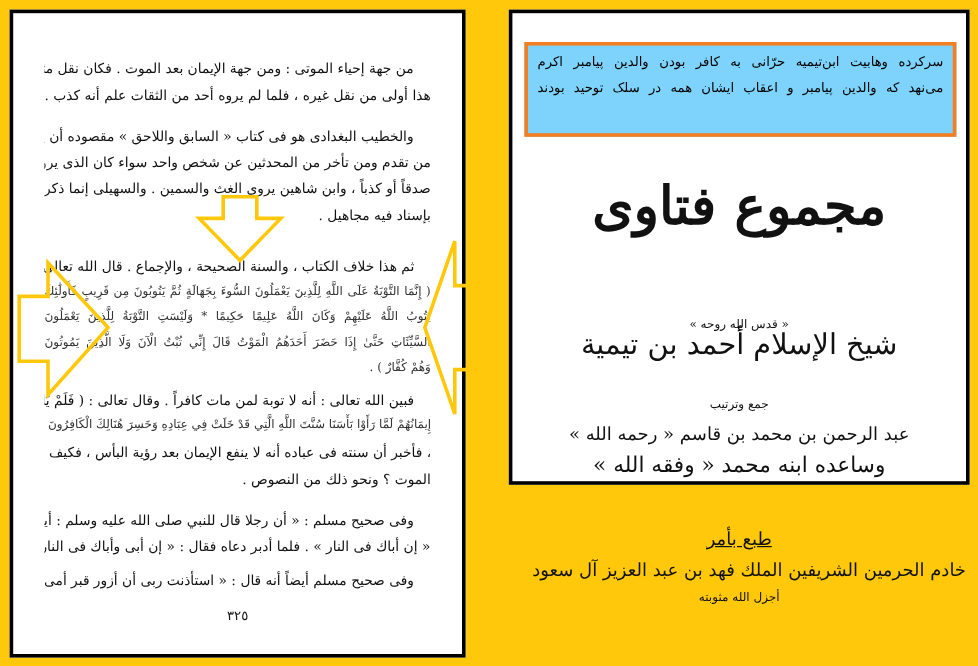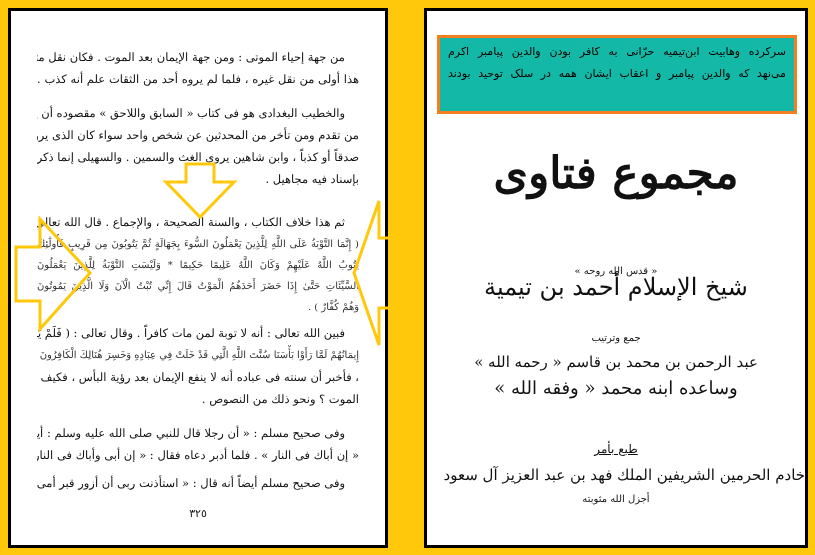--- a/index.html
+++ b/index.html
@@ -6,36 +6,36 @@
   body {
     width:815px; height:555px; overflow:hidden; position:relative;
     background:#FFC80A;
     font-family:"DejaVu Sans", sans-serif;
   }
   .page {
     position:absolute; background:#fff;
     border:3px solid #000; box-sizing:border-box;
   }
   #left-page { left:8px; top:8px; width:380px; height:540px; }
-  #right-page { left:424px; top:8px; width:384px; height:540px; }
+  #right-page { left:424px; top:8px; width:384px; height:396px; }
 
   .ltext {
     position:absolute; direction:rtl; text-align:justify;
     font-family:"DejaVu Serif", serif; color:#111;
     font-size:11.5px; line-height:20px; white-space:nowrap;
   }
   .quran {
     font-family:"DejaVu Serif", serif; font-size:10px; color:#333;
   }
   .line { position:absolute; right:0; left:0; text-align:justify; text-align-last:justify; white-space:nowrap; overflow:hidden; direction:rtl; }
   .page-num { position:absolute; left:0; right:0; text-align:center; font-family:"DejaVu Serif", serif; font-size:11px; color:#111; }
 
   #orange-box {
     position:absolute; left:437px; top:35px; width:360px; height:79px;
-    border:3px solid #F47F20; box-sizing:border-box; background:#14b8a6;
+    border:3px solid #F47F20; box-sizing:border-box; background:#7dd3fc;
     direction:rtl; padding:3px 8px;
   }
   #orange-box .oline {
     font-family:"DejaVu Sans", sans-serif; font-size:11px; line-height:22px;
     color:#000; text-align:justify; text-align-last:justify; white-space:nowrap; overflow:hidden;
   }
 
   .cover {
     position:absolute; left:0; right:0; text-align:center; direction:rtl;
     font-family:"DejaVu Serif", serif; color:#111; white-space:nowrap;
@@ -97,21 +97,21 @@
   <polygon points="3,75 28,3 28,40 58,40 58,110 28,110 28,147" fill="none" stroke="#FFC80A" stroke-width="3" stroke-linejoin="miter"></polygon>
 </svg>
 
 <div id="right-page" class="page">
   <div class="cover" style="top:132px; font-size:44px; line-height:60px; font-weight:bold; letter-spacing:1px;">مجموع فتاوى</div>
   <div class="cover" style="top:212px; font-size:24px; line-height:34px;margin-top:47px;">شيخ الإسلام أحمد بن تيمية</div>
   <div class="cover" style="top:253px; font-size:10px; line-height:14px;">« قدس الله روحه »</div>
   <div class="cover" style="top:320px; font-size:10px; line-height:14px;">جمع وترتيب</div>
   <div class="cover" style="top:340px; font-size:15px; line-height:22px;">عبد الرحمن بن محمد بن قاسم « رحمه الله »</div>
   <div class="cover" style="top:366px; font-size:18px; line-height:22px;">وساعده ابنه محمد « وفقه الله »</div>
-  <div class="cover" style="top:432px; font-size:12px; line-height:12px;text-decoration:underline;">طبع بأمر</div>
+  <div class="cover" style="top:432px; font-size:15px; line-height:12px;text-decoration:underline;">طبع بأمر</div>
   <div class="cover" style="top:453px; font-size:15px; line-height:22px;margin-left:44px;">خادم الحرمين الشريفين الملك فهد بن عبد العزيز آل سعود</div>
   <div class="cover" style="top:482px; font-size:10px; line-height:12px;">أجزل الله مثوبته</div>
 </div>
 
 <div id="orange-box">
   <div class="oline">سرکرده وهابیت ابن‌تیمیه حرّانی به کافر بودن والدین پیامبر اکرم</div>
   <div class="oline">می‌نهد که والدین پیامبر و اعقاب ایشان همه در سلک توحید بودند</div>
 </div>
 
 </body></html>

